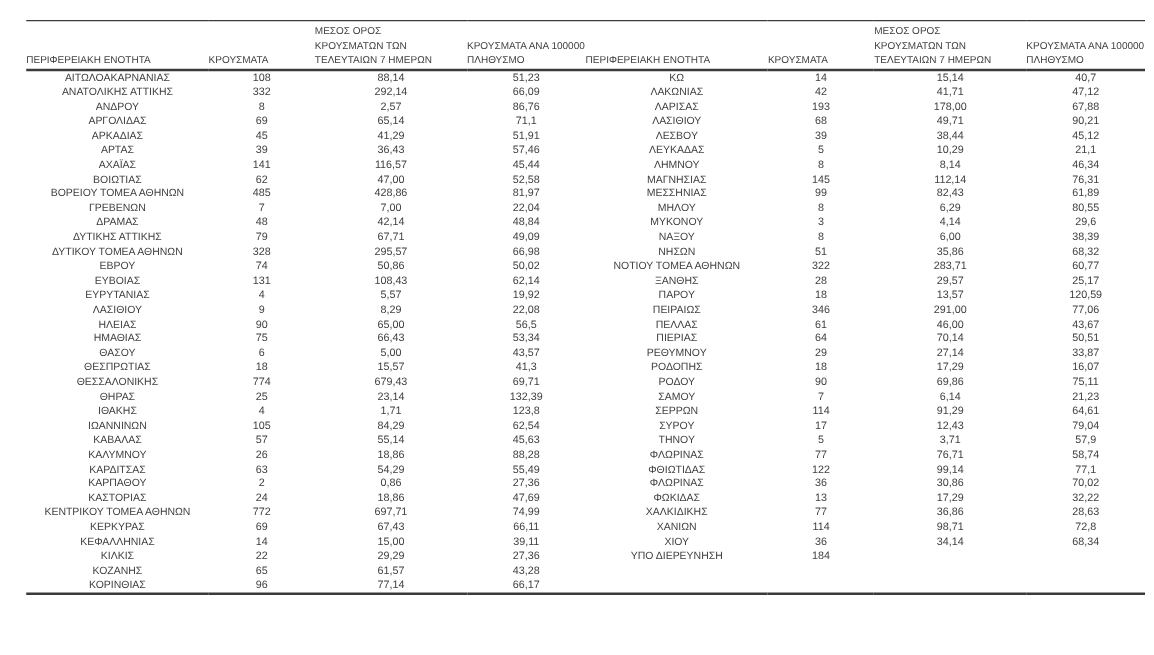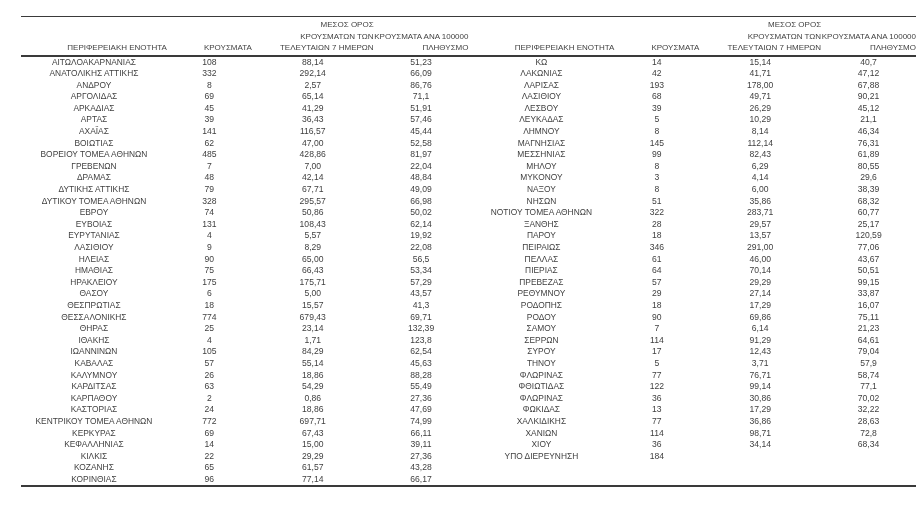--- a/index.html
+++ b/index.html
@@ -33,21 +33,21 @@
   col.c-cases   { width: 9.5%;  }
   col.c-avg     { width: 13.6%; }
   col.c-per100k { width: 10.6%; }
   thead th {
     vertical-align: bottom;
     font-weight: normal;
     font-size: 8px;
     line-height: 11.5px;
     letter-spacing: 0;
     white-space: pre-line;
-    text-align: right;
+    text-align: left;
     color: #3f3f3f;
     padding: 2px 0 1px 0;
     border-bottom: 2px solid #3a3a3a;
   }
   tbody td {
     height: 11.6px;
     line-height: 11.6px;
     font-size: 8.6px;
     text-align: center;
     vertical-align: middle;
@@ -134,21 +134,21 @@
           <td class="avg7-cell">49,71</td>
           <td class="per100k-cell">90,21</td>
         </tr>
         <tr>
           <td class="region-cell">ΑΡΚΑΔΙΑΣ</td>
           <td class="cases-cell">45</td>
           <td class="avg7-cell">41,29</td>
           <td class="per100k-cell">51,91</td>
           <td class="region-cell">ΛΕΣΒΟΥ</td>
           <td class="cases-cell">39</td>
-          <td class="avg7-cell">26,29</td>
+          <td class="avg7-cell">38,44</td>
           <td class="per100k-cell">45,12</td>
         </tr>
         <tr>
           <td class="region-cell">ΑΡΤΑΣ</td>
           <td class="cases-cell">39</td>
           <td class="avg7-cell">36,43</td>
           <td class="per100k-cell">57,46</td>
           <td class="region-cell">ΛΕΥΚΑΔΑΣ</td>
           <td class="cases-cell">5</td>
           <td class="avg7-cell">10,29</td>
@@ -278,30 +278,20 @@
           <td class="region-cell">ΗΜΑΘΙΑΣ</td>
           <td class="cases-cell">75</td>
           <td class="avg7-cell">66,43</td>
           <td class="per100k-cell">53,34</td>
           <td class="region-cell">ΠΙΕΡΙΑΣ</td>
           <td class="cases-cell">64</td>
           <td class="avg7-cell">70,14</td>
           <td class="per100k-cell">50,51</td>
         </tr>
         <tr>
-          <td class="region-cell">ΗΡΑΚΛΕΙΟΥ</td>
-          <td class="cases-cell">175</td>
-          <td class="avg7-cell">175,71</td>
-          <td class="per100k-cell">57,29</td>
-          <td class="region-cell">ΠΡΕΒΕΖΑΣ</td>
-          <td class="cases-cell">57</td>
-          <td class="avg7-cell">29,29</td>
-          <td class="per100k-cell">99,15</td>
-        </tr>
-        <tr>
           <td class="region-cell">ΘΑΣΟΥ</td>
           <td class="cases-cell">6</td>
           <td class="avg7-cell">5,00</td>
           <td class="per100k-cell">43,57</td>
           <td class="region-cell">ΡΕΘΥΜΝΟΥ</td>
           <td class="cases-cell">29</td>
           <td class="avg7-cell">27,14</td>
           <td class="per100k-cell">33,87</td>
         </tr>
         <tr>

